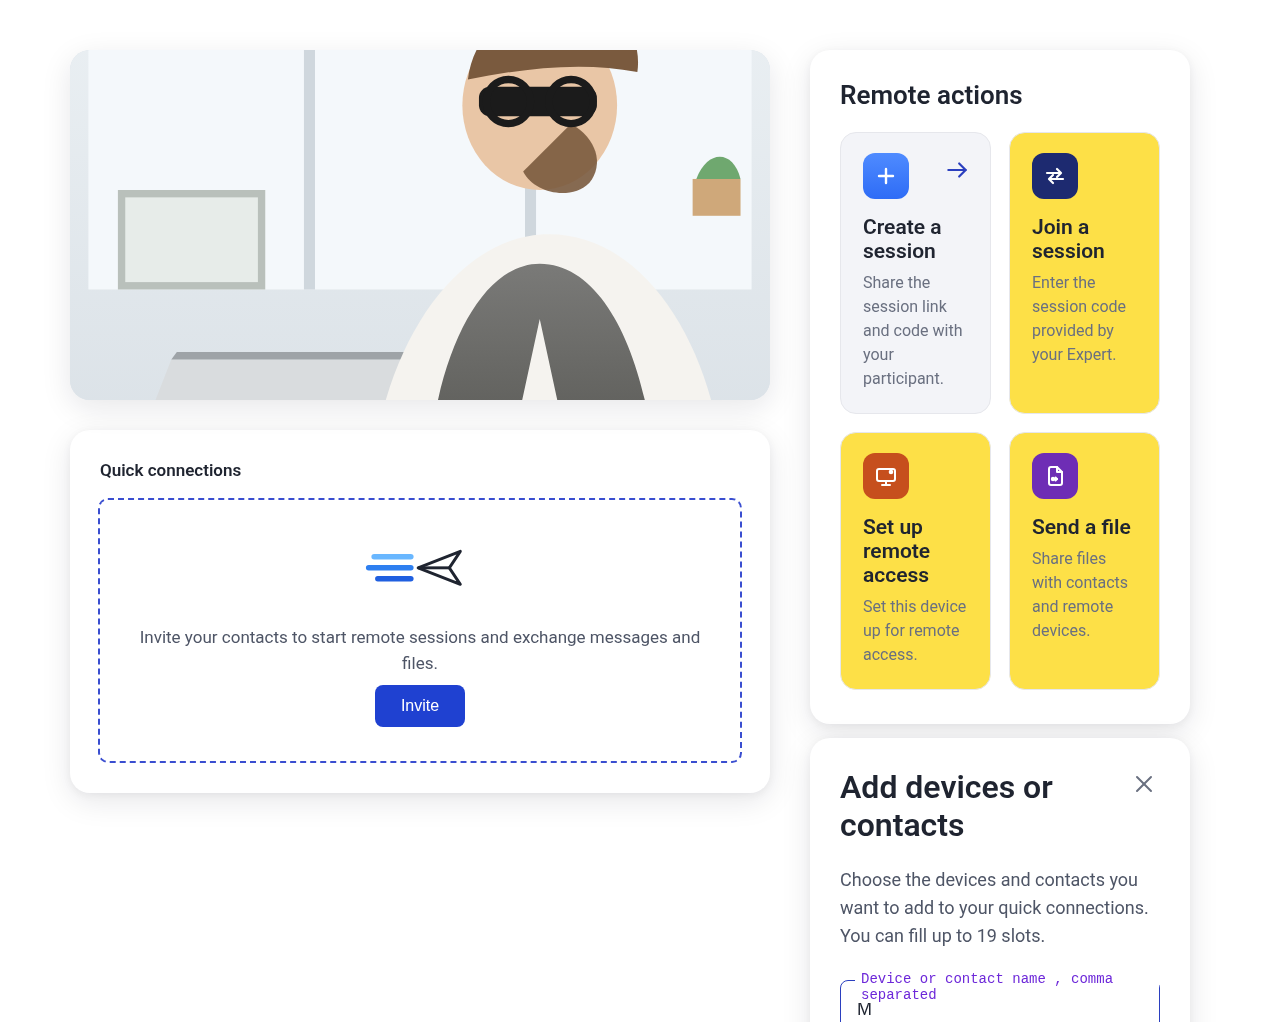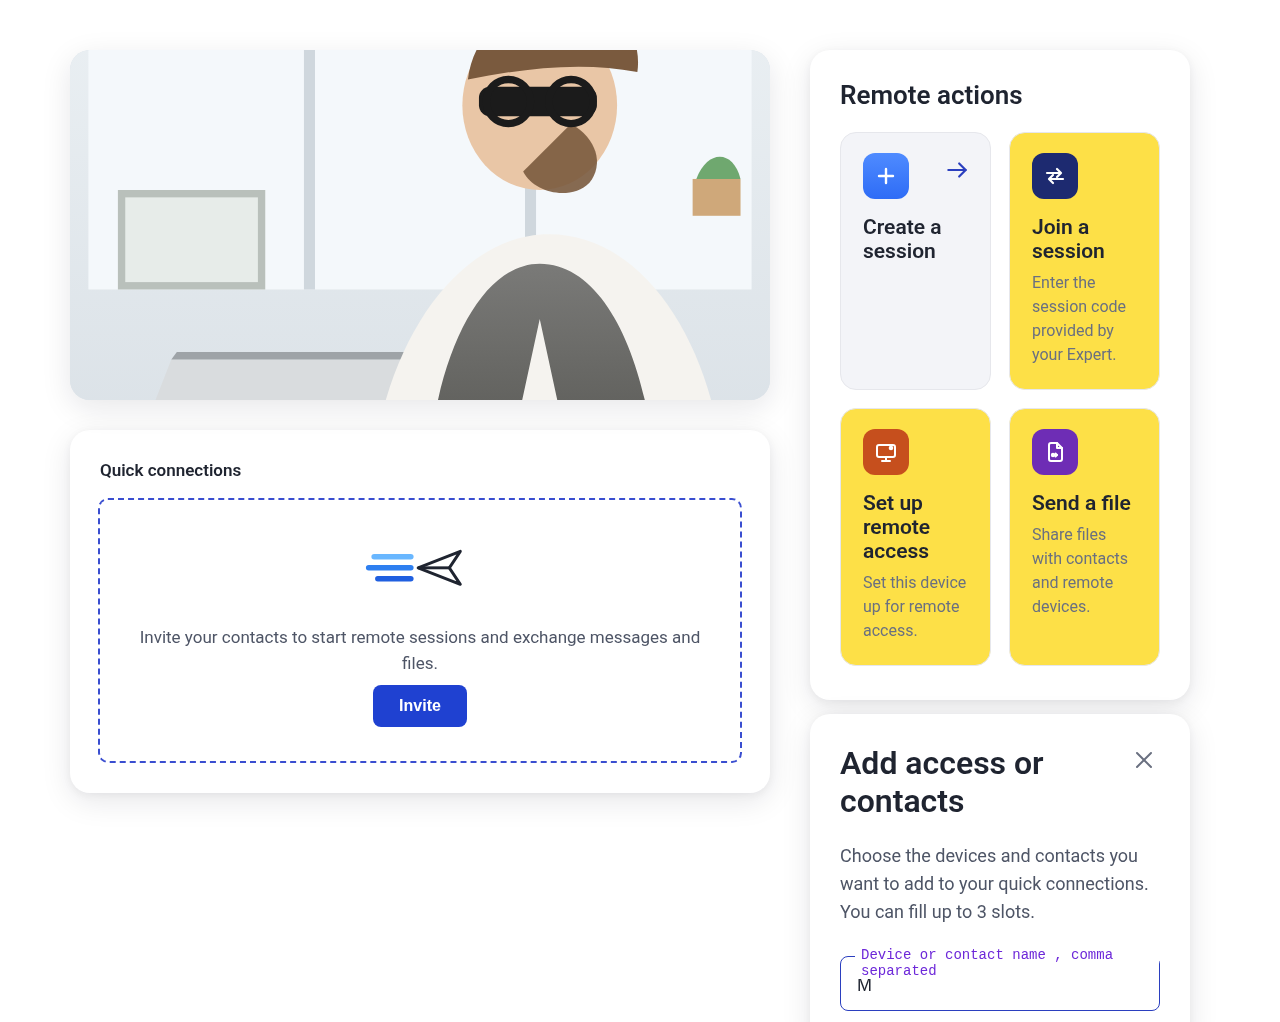--- a/index.html
+++ b/index.html
@@ -162,21 +162,21 @@
     margin-bottom: 8px;
   }
   .qc-btn {
     display: inline-block;
     background: #1f41d1;
     color: #fff;
     border: none;
     border-radius: 8px;
     padding: 12px 26px;
     font-size: 16px;
-    font-weight: 700;
+    font-weight: 400;
     cursor: pointer;
   }
 </style>
 </head>
 <body>
 
 <div class="canvas">
 
   <div class="card">
     <div class="ra-title">Remote actions</div>
@@ -189,20 +189,21 @@
               <line x1="5" y1="12" x2="19" y2="12"></line>
             </svg>
         </div>
         <div class="tile-arrow">
           <svg viewBox="0 0 24 24" fill="none" stroke="currentColor" stroke-width="2" stroke-linecap="round" stroke-linejoin="round">
               <line x1="4" y1="12" x2="20" y2="12"></line>
               <polyline points="14 6 20 12 14 18"></polyline>
             </svg>
         </div>
         <h3>Create a session</h3>
+        <p>Share the session link and code with your participant.</p>
       </div>
 
       <div class="tile">
         <div class="tile-icon ic-navy">
           <svg viewBox="0 0 24 24" fill="none" stroke="currentColor" stroke-width="2.2" stroke-linecap="round" stroke-linejoin="round">
               <path d="M4 9h13"></path>
               <polyline points="14 5 18 9 14 13" transform="translate(0 -0)"></polyline>
               <path d="M20 15H7"></path>
               <polyline points="10 19 6 15 10 11"></polyline>
             </svg>
@@ -304,29 +305,29 @@
         </div>
         <div class="qc-text">Invite your contacts to start remote sessions and exchange messages and files.</div>
         <button class="qc-btn">Invite</button>
       </div>
     </div>
 
   </div>
 
   <div class="card">
     <div class="ad-header">
-      <div class="ad-title">Add access or contacts</div>
+      <div class="ad-title">Add devices or contacts</div>
       <div class="ad-close">
         <svg viewBox="0 0 24 24" fill="none" stroke="currentColor" stroke-width="2" stroke-linecap="round">
             <line x1="5" y1="5" x2="19" y2="19"></line>
             <line x1="19" y1="5" x2="5" y2="19"></line>
           </svg>
       </div>
     </div>
-    <div class="ad-desc">Choose the devices and contacts you want to add to your quick connections. You can fill up to 3 slots.</div>
+    <div class="ad-desc">Choose the devices and contacts you want to add to your quick connections. You can fill up to 19 slots.</div>
 
     <div class="field">
       <span class="field-legend">Device or contact name , comma separated</span>
       <input class="field-input" type="text" value="M" style="">
     </div>
 
   </div>
 
 </div>
 

